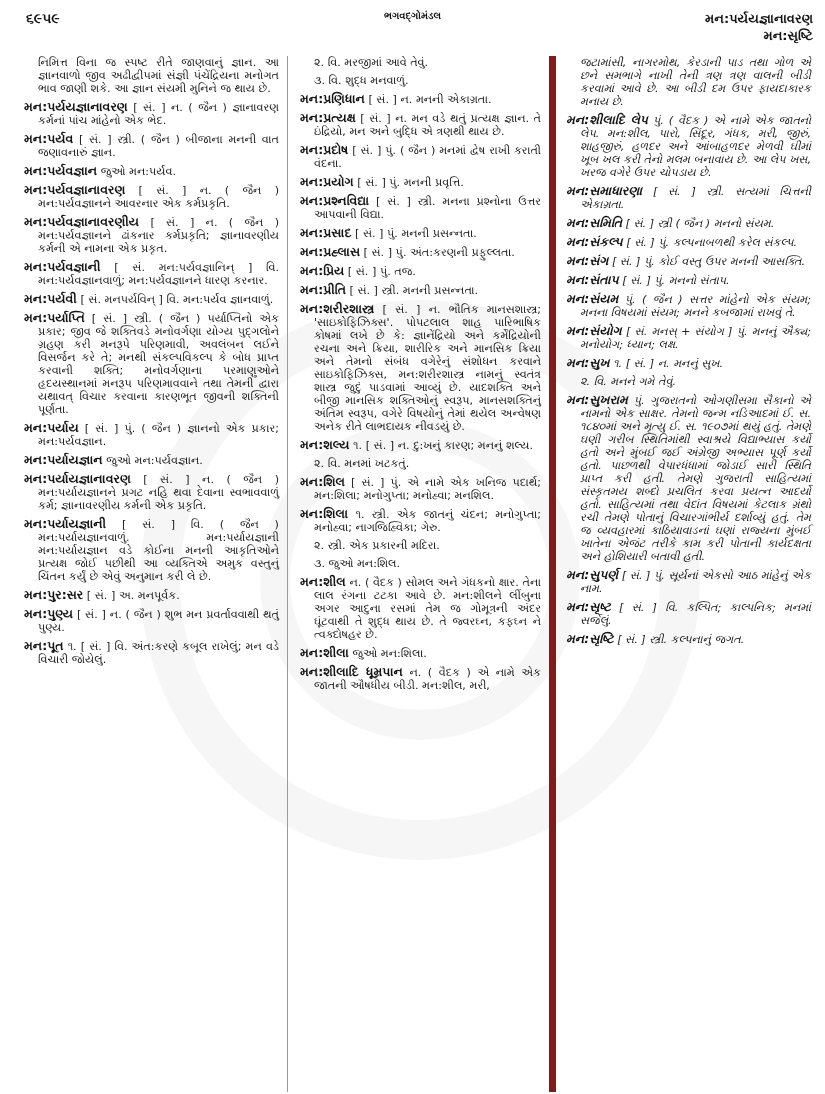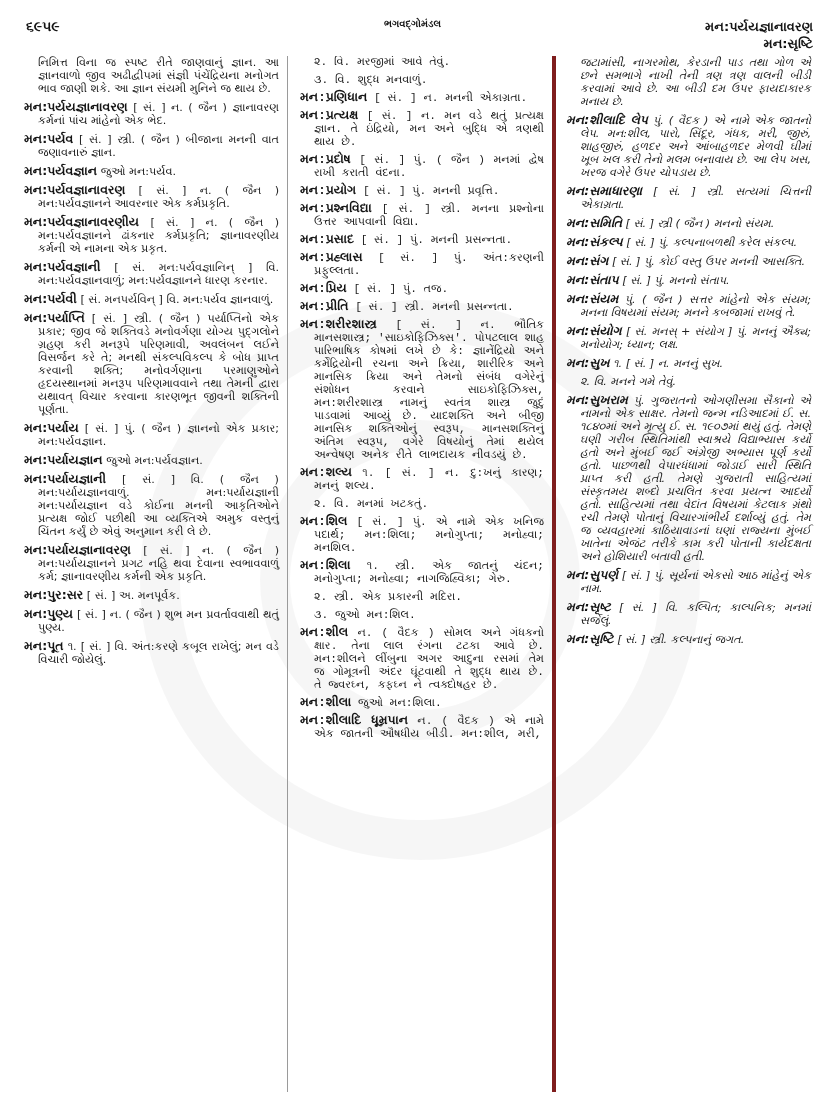--- a/index.html
+++ b/index.html
@@ -12,35 +12,35 @@
   .watermark {
     position: absolute; left: 140px; top: 300px; width: 560px; height: 560px;
     border-radius: 50%; border: 40px solid rgba(0,0,0,0.035);
     box-sizing: border-box; pointer-events: none;
   }
   .watermark.inner {
     left: 260px; top: 420px; width: 320px; height: 320px;
     border-width: 30px;
   }
   .header {
-    position: absolute; left: 0; top: 8px; width: 825px; height: 52px;
+    position: absolute; left: 0; top: 0; width: 825px; height: 52px;
   }
   .page-no { position: absolute; left: 26px; top: 10px; font-size: 14px; font-weight: bold; }
   .book-title { position: absolute; left: 0; right: 0; top: 10px; text-align: center; font-size: 10px; font-weight: bold; }
   .guide { position: absolute; right: 12px; top: 10px; text-align: right; font-size: 13px; font-weight: bold; line-height: 17px; }
   .columns {
     position: absolute; left: 0; top: 56px; width: 825px; height: 1036px;
     display: flex;
   }
   .col {
     box-sizing: border-box; padding: 0 8px 0 24px; overflow: hidden;
     font-size: 11.2px; line-height: 13px;
   }
   .col1 { width: 288px; border-right: 1px solid #9a9a9a; }
-  .col2 { width: 268px; border-right: 4px solid #7f1d1d; padding-left: 12px; font-family: Liberation Mono, monospace; }
+  .col2 { width: 268px; border-right: 7px solid #7f1d1d; padding-left: 12px; }
   .col3 { width: 269px; padding-left: 10px; padding-right: 14px; font-style: italic; }
   .entry { margin: 0 0 5px 0; text-indent: -14px; padding-left: 14px; text-align: justify; }
   .cont { margin: 0 0 5px 0; padding-left: 14px; text-align: justify; }
   .sub { margin: 0 0 5px 0; padding-left: 14px; }
   .hw { font-weight: bold; font-size: 12.5px; }
   .meta { color: #222; }
 </style>
 </head>
 <body>
 
@@ -62,22 +62,22 @@
       <p class="entry"><span class="hw">મન:પર્યયજ્ઞાનાવરણ</span><span class="meta"> [ સં. ] ન. ( જૈન ) </span><span>જ્ઞાનાવરણ કર્મનાં પાંચ માંહેનો એક ભેદ.</span></p>
       <p class="entry"><span class="hw">મન:પર્યવ</span><span class="meta"> [ સં. ] સ્ત્રી. ( જૈન ) </span><span>બીજાના મનની વાત જણાવનારું જ્ઞાન.</span></p>
       <p class="entry"><span class="hw">મન:પર્યવજ્ઞાન</span><span class="meta"> </span><span>જુઓ મન:પર્યવ.</span></p>
       <p class="entry"><span class="hw">મન:પર્યવજ્ઞાનાવરણ</span><span class="meta"> [ સં. ] ન. ( જૈન ) </span><span>મન:પર્યવજ્ઞાનને આવરનાર એક કર્મપ્રકૃતિ.</span></p>
       <p class="entry"><span class="hw">મન:પર્યવજ્ઞાનાવરણીય</span><span class="meta"> [ સં. ] ન. ( જૈન ) </span><span>મન:પર્યવજ્ઞાનને ઢાંકનાર કર્મપ્રકૃતિ; જ્ઞાનાવરણીય કર્મની એ નામના એક પ્રકૃત.</span></p>
       <p class="entry"><span class="hw">મન:પર્યવજ્ઞાની</span><span class="meta"> [ સં. મન:પર્યવજ્ઞાનિન્ ] </span><span>વિ. મન:પર્યવજ્ઞાનવાળું; મન:પર્યવજ્ઞાનને ધારણ કરનાર.</span></p>
       <p class="entry"><span class="hw">મન:પર્યવી</span><span class="meta"> [ સં. મનપર્યવિન્ ] </span><span>વિ. મન:પર્યવ જ્ઞાનવાળું.</span></p>
       <p class="entry"><span class="hw">મન:પર્યાપ્તિ</span><span class="meta"> [ સં. ] સ્ત્રી. ( જૈન ) </span><span>પર્યાપ્તિનો એક પ્રકાર; જીવ જે શક્તિવડે મનોવર્ગણા યોગ્ય પુદ્ગલોને ગ્રહણ કરી મનરૂપે પરિણમાવી, અવલંબન લઈને વિસર્જન કરે તે; મનથી સંકલ્પવિકલ્પ કે બોધ પ્રાપ્ત કરવાની શક્તિ; મનોવર્ગણાના પરમાણુઓને હૃદયસ્થાનમાં મનરૂપ પરિણમાવવાને તથા તેમની દ્વારા યથાવત્ વિચાર કરવાના કારણભૂત જીવની શક્તિની પૂર્ણતા.</span></p>
       <p class="entry"><span class="hw">મન:પર્યાય</span><span class="meta"> [ સં. ] પું. ( જૈન ) </span><span>જ્ઞાનનો એક પ્રકાર; મન:પર્યવજ્ઞાન.</span></p>
       <p class="entry"><span class="hw">મન:પર્યાયજ્ઞાન</span><span class="meta"> </span><span>જુઓ મન:પર્યવજ્ઞાન.</span></p>
+      <p class="entry"><span class="hw">મન:પર્યાયજ્ઞાનાવરણ</span><span class="meta"> [ સં. ] ન. ( જૈન ) </span><span>મન:પર્યાયજ્ઞાનને પ્રગટ નહિ થવા દેવાના સ્વભાવવાળું કર્મ; જ્ઞાનાવરણીય કર્મની એક પ્રકૃતિ.</span></p>
       <p class="entry"><span class="hw">મન:પર્યાયજ્ઞાની</span><span class="meta"> [ સં. ] વિ. ( જૈન ) </span><span>મન:પર્યાયજ્ઞાનવાળું. મન:પર્યાયજ્ઞાની મન:પર્યાયજ્ઞાન વડે કોઈના મનની આકૃતિઓને પ્રત્યક્ષ જોઈ પછીથી આ વ્યક્તિએ અમુક વસ્તુનું ચિંતન કર્યું છે એવું અનુમાન કરી લે છે.</span></p>
-      <p class="entry"><span class="hw">મન:પર્યાયજ્ઞાનાવરણ</span><span class="meta"> [ સં. ] ન. ( જૈન ) </span><span>મન:પર્યાયજ્ઞાનને પ્રગટ નહિ થવા દેવાના સ્વભાવવાળું કર્મ; જ્ઞાનાવરણીય કર્મની એક પ્રકૃતિ.</span></p>
       <p class="entry"><span class="hw">મન:પુર:સર</span><span class="meta"> [ સં. ] અ. </span><span>મનપૂર્વક.</span></p>
       <p class="entry"><span class="hw">મન:પુણ્ય</span><span class="meta"> [ સં. ] ન. ( જૈન ) </span><span>શુભ મન પ્રવર્તાવવાથી થતું પુણ્ય.</span></p>
       <p class="entry"><span class="hw">મન:પૂત</span><span class="meta"> ૧. [ સં. ] </span><span>વિ. અંત:કરણે કબૂલ રાખેલું; મન વડે વિચારી જોયેલું.</span></p>
     </div>
   <div class="col col2">
       <p class="sub">૨. વિ. મરજીમાં આવે તેવું.</p>
       <p class="sub">૩. વિ. શુદ્ધ મનવાળું.</p>
       <p class="entry"><span class="hw">મન:પ્રણિધાન</span><span class="meta"> [ સં. ] ન. </span><span>મનની એકાગ્રતા.</span></p>
       <p class="entry"><span class="hw">મન:પ્રત્યક્ષ</span><span class="meta"> [ સં. ] ન. </span><span>મન વડે થતું પ્રત્યક્ષ જ્ઞાન. તે ઇંદ્રિયો, મન અને બુદ્ધિ એ ત્રણથી થાય છે.</span></p>
       <p class="entry"><span class="hw">મન:પ્રદોષ</span><span class="meta"> [ સં. ] પું. ( જૈન ) </span><span>મનમાં દ્વેષ રાખી કરાતી વંદના.</span></p>

